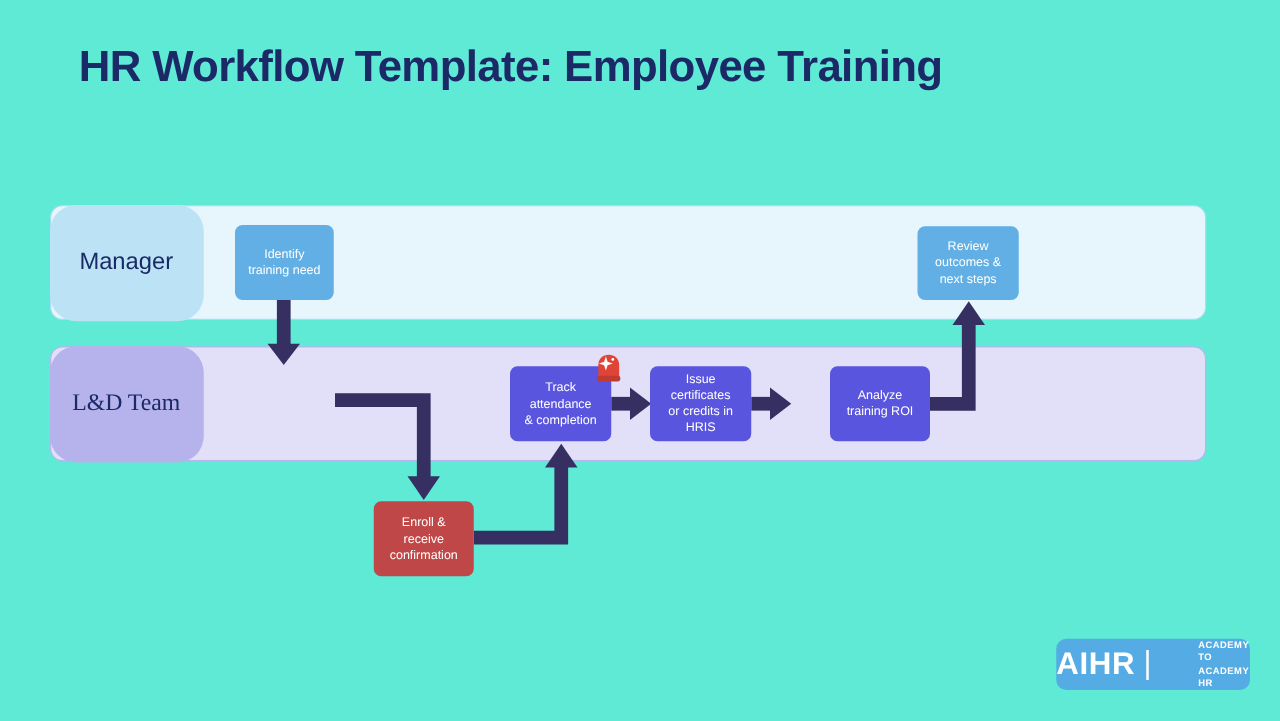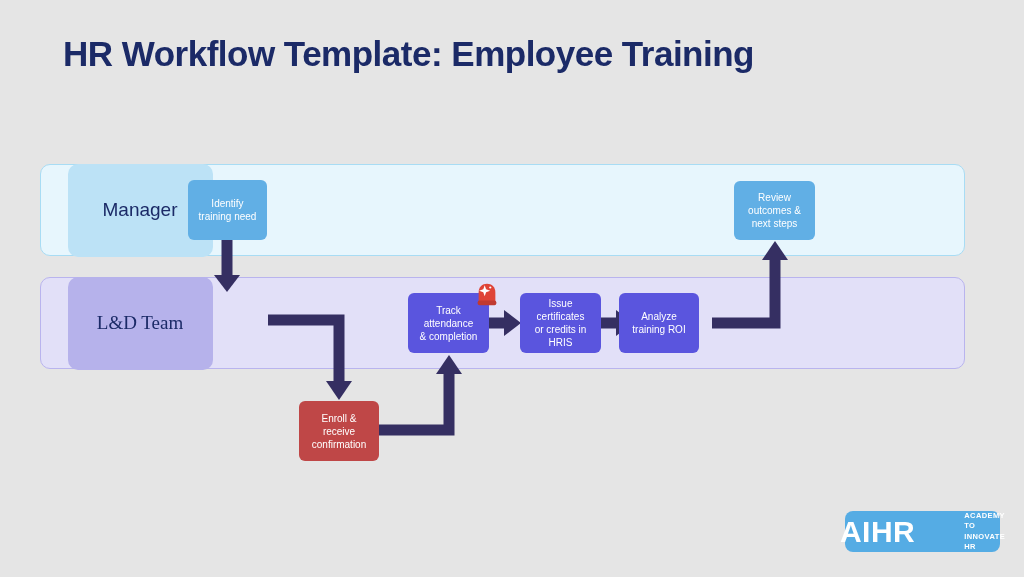--- a/index.html
+++ b/index.html
@@ -10,37 +10,37 @@
     --red-box:#BF4747;
     --mgr-label:#BCE2F6; --mgr-body:#E7F6FD; --mgr-border:#A8DCF4;
     --ld-label:#B6B2EB;  --ld-body:#E2E0F8;  --ld-border:#B9B4EE;
     --emp-label:#F3D2D9; --emp-body:#FAECEF; --emp-border:#F2D7DC;
     --logo-bg:#55ACE4;
   }
   *{margin:0;padding:0;box-sizing:border-box;}
   html,body{background:#ffffff;}
   body{font-family:"Liberation Sans", sans-serif;}
   .canvas{
-    position:relative;width:1024px;height:577px;background:#e5e5e5;overflow:hidden;
+    position:relative;width:1024px;height:577px;background:#5eead4;overflow:hidden;
   }
   .title{
     position:absolute;left:63px;top:34px;
     font-size:35px;font-weight:bold;color:var(--navy);letter-spacing:-0.5px;
     white-space:nowrap;
   }
   .lane{
     position:absolute;left:40px;width:925px;border-radius:10px;
   }
   .lane-manager{top:164px;height:92px;background:var(--mgr-body);border:1.5px solid var(--mgr-border);}
   .lane-ld{top:277px;height:92px;background:var(--ld-body);border:1.5px solid var(--ld-border);}
   .lane-employee{top:387px;height:90px;background:var(--emp-body);border:1.5px solid var(--emp-border);}
   .lane-label{
-    position:absolute;left:-1.5px;top:-1.5px;height:calc(100% + 3px);width:145px;
-    border-radius:10px;display:flex;align-items:center;justify-content:center;
-    font-size:19px;color:var(--navy);margin-left:28px;
+    position:absolute;left:-1.5px;top:-1.5px;height:calc(100% + 3px);width:123px;
+    border-radius:21px;display:flex;align-items:center;justify-content:center;
+    font-size:19px;color:var(--navy);
   }
   .lane-manager .lane-label{background:var(--mgr-label);}
   .lane-ld .lane-label{background:var(--ld-label);font-family:Liberation Serif, serif;}
   .lane-employee .lane-label{background:var(--emp-label);}
 
   .arrow-layer{position:absolute;left:0;top:0;width:1024px;height:577px;pointer-events:none;}
   .arrow-layer path,.arrow-layer line{stroke:var(--arrow);stroke-width:11;fill:none;}
   .arrow-layer polygon{fill:var(--arrow);}
 
   .step{
@@ -50,31 +50,31 @@
   }
   .step-blue{background:var(--blue-box);}
   .step-purple{background:var(--purple-box);}
   .step-red{background:var(--red-box);}
 
   .step-identify{left:188px;top:180px;width:79px;height:60px;}
   .step-review{left:734px;top:181px;width:81px;height:59px;}
   .step-source{left:188px;top:292px;width:79px;height:61px;}
   .step-track{left:408px;top:293px;width:81px;height:60px;}
   .step-issue{left:520px;top:293px;width:81px;height:60px;}
-  .step-analyze{left:619px;top:293px;width:80px;height:60px;}
+  .step-analyze{left:664px;top:293px;width:80px;height:60px;}
   .step-enroll{left:299px;top:401px;width:80px;height:60px;}
 
   .siren{position:absolute;left:474px;top:281px;width:26px;height:26px;}
 
   .logo{
     position:absolute;left:845px;top:511px;width:155px;height:41px;
     background:var(--logo-bg);border-radius:8px;
     display:flex;align-items:center;justify-content:center;color:#ffffff;
   }
-  .logo-brand{font-size:30px;font-weight:bold;letter-spacing:0.5px;}
+  .logo-brand{font-size:25px;font-weight:bold;letter-spacing:0.5px;}
   .logo-divider{width:2px;height:24px;background:#ffffff;margin:0 8px 0 9px;}
   .logo-tagline{font-size:7.5px;font-weight:bold;line-height:1.35;letter-spacing:0.4px;margin-left:32px;}
 </style>
 </head>
 <body>
 
 <div class="canvas">
 
   <h1 class="title">HR Workflow Template: Employee Training</h1>
 
@@ -135,17 +135,17 @@
     <rect x="4" y="21" width="20" height="5" rx="2" fill="#C03A31"></rect>
     <path d="M11.5,4.5 L13,9 L17.5,10.5 L13,12 L11.5,16.5 L10,12 L5.5,10.5 L10,9 Z" fill="#ffffff"></path>
     <circle cx="17.5" cy="7" r="1.2" fill="#ffffff"></circle>
   </svg>
 
   <div class="logo">
     <span class="logo-brand">AIHR</span>
     <span class="logo-divider"></span>
     <span class="logo-tagline">
       <span>ACADEMY TO</span><br>
-      <span>INNOVATE HR</span>
+      <span>ACADEMY HR</span>
     </span>
   </div>
 
 </div>
 
 </body></html>

